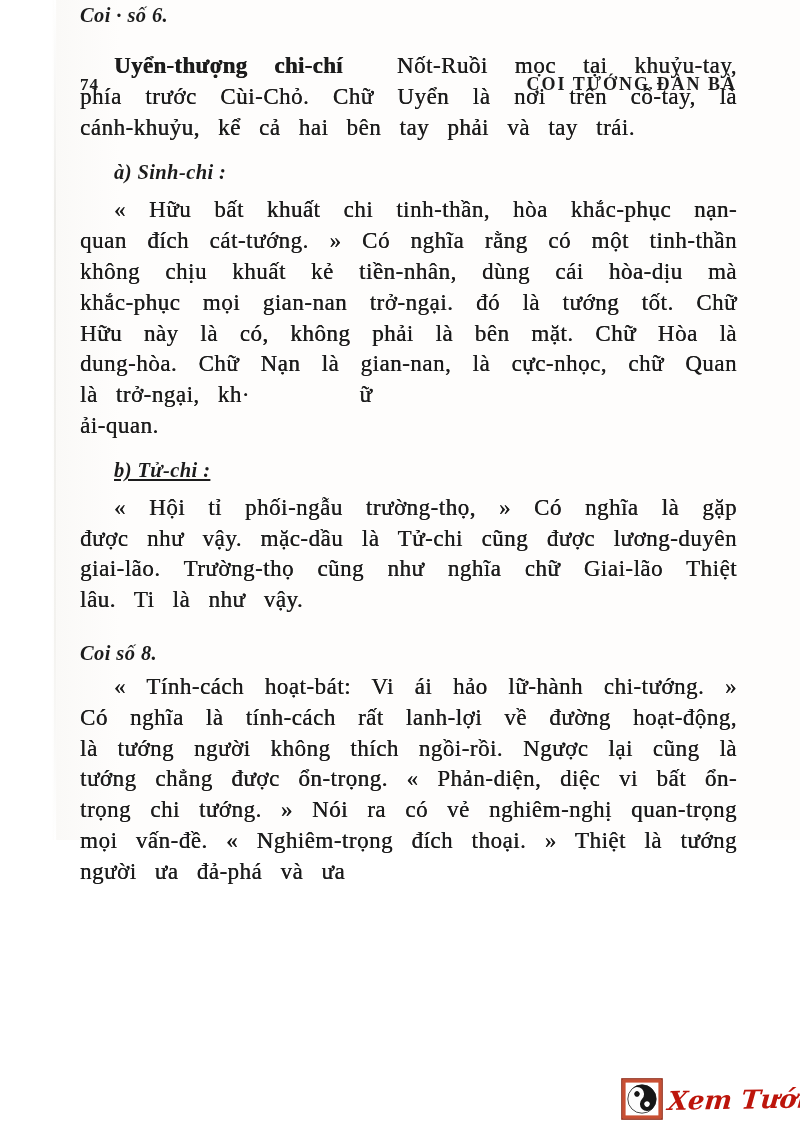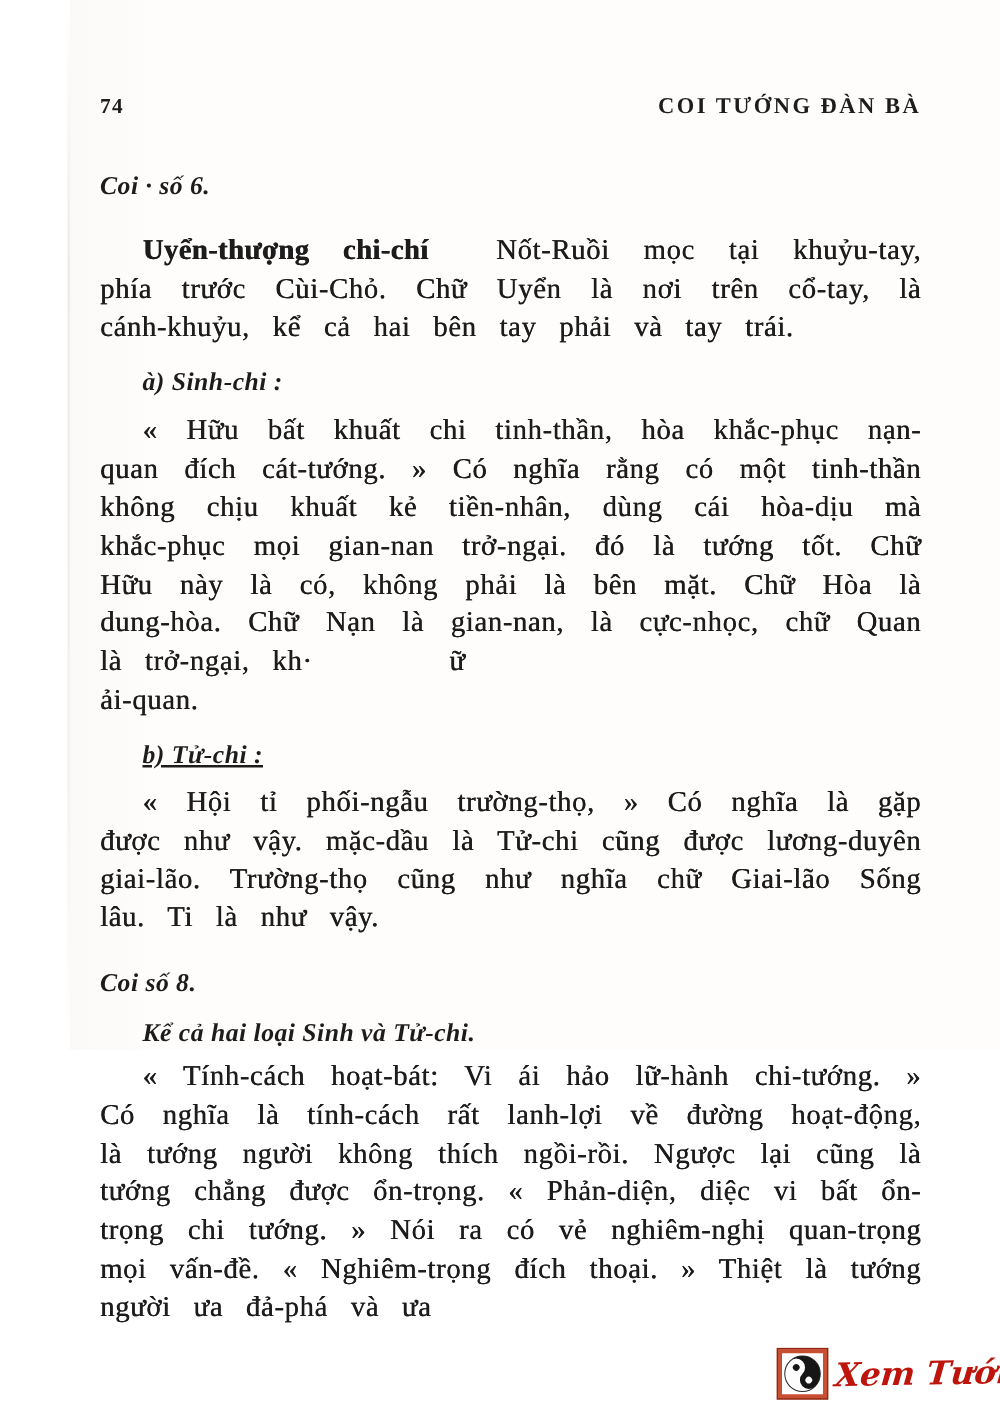--- a/index.html
+++ b/index.html
@@ -44,21 +44,21 @@
     font-size:20.5px;
     line-height:30px;
     letter-spacing:0.4px;
   }
   .lead-bold{
     font-weight:700;
     letter-spacing:0.3px;
     text-shadow:0.5px 0 0 currentColor;
   }
   .indent34{margin-left:34px;}
-  #h-coi6{margin-top:134px;}
+  #h-coi6{}
   #p1{margin-top:21px;}
   #h-sinh{margin-top:14px;}
   #p2{margin-top:8px;}
   #h-tu{margin-top:13px;text-decoration:underline;}
   #p3{margin-top:8px;}
   #h-coi7{margin-top:22px;}
   #p4{margin-top:10px;}
   #note-kehai{margin-top:10px;}
   #p5{margin-top:4px;}
   .watermark{
@@ -90,26 +90,25 @@
     <p class="h-italic" id="h-coi6">Coi · số 6.</p>
 
     <p class="para" id="p1"><span class="lead-bold">Uyển-thượng chi-chí</span><span>&nbsp; Nốt-Ruồi mọc tại khuỷu-tay, phía trước Cùi-Chỏ. Chữ Uyển là nơi trên cổ-tay, là cánh-khuỷu, kể cả hai bên tay phải và tay trái.</span></p>
 
     <p class="h-italic indent34" id="h-sinh">à) Sinh-chi :</p>
 
     <p class="para" id="p2"><span>« Hữu bất khuất chi tinh-thần, hòa khắc-phục nạn-quan đích cát-tướng. » Có nghĩa rằng có một tinh-thần không chịu khuất kẻ tiền-nhân, dùng cái hòa-dịu mà khắc-phục mọi gian-nan trở-ngại. đó là tướng tốt. Chữ Hữu này là có, không phải là bên mặt. Chữ Hòa là dung-hòa. Chữ Nạn là gian-nan, là cực-nhọc, chữ Quan là trở-ngại, kh·&nbsp;&nbsp;&nbsp;&nbsp;&nbsp;&nbsp;ữ</span><br><span>ải-quan.</span></p>
 
     <p class="h-italic indent34" id="h-tu">b) Tử-chi :</p>
 
-    <p class="para" id="p3">« Hội tỉ phối-ngẫu trường-thọ, » Có nghĩa là gặp được như vậy. mặc-dầu là Tử-chi cũng được lương-duyên giai-lão. Trường-thọ cũng như nghĩa chữ Giai-lão Sống lâu. Ti là như vậy.</p>
+    <p class="para" id="p3">« Hội tỉ phối-ngẫu trường-thọ, » Có nghĩa là gặp được như vậy. mặc-dầu là Tử-chi cũng được lương-duyên giai-lão. Trường-thọ cũng như nghĩa chữ Giai-lão Thiệt lâu. Ti là như vậy.</p>
 
     <p class="h-italic" id="h-coi7">Coi số 8.</p>
 
 
-    <p class="h-italic indent34" id="note-kehai">Kể cả hai loại Sinh và Tử-chi.</p>
 
     <p class="para" id="p5">« Tính-cách hoạt-bát: Vi ái hảo lữ-hành chi-tướng. » Có nghĩa là tính-cách rất lanh-lợi về đường hoạt-động, là tướng người không thích ngồi-rồi. Ngược lại cũng là tướng chẳng được ổn-trọng. « Phản-diện, diệc vi bất ổn-trọng chi tướng. » Nói ra có vẻ nghiêm-nghị quan-trọng mọi vấn-đề. « Nghiêm-trọng đích thoại. » Thiệt là tướng người ưa đả-phá và ưa</p>
 
   </div>
 
   <div class="watermark">
     <span>
       <svg class="yinyang-box" viewBox="0 0 42 42" xmlns="http://www.w3.org/2000/svg">
         <rect x="1" y="1" width="40" height="40" fill="#ffffff" stroke="#8e2612" stroke-width="1.6"></rect>
         <rect x="3" y="3" width="36" height="36" fill="none" stroke="#c94f33" stroke-width="3.2"></rect>

